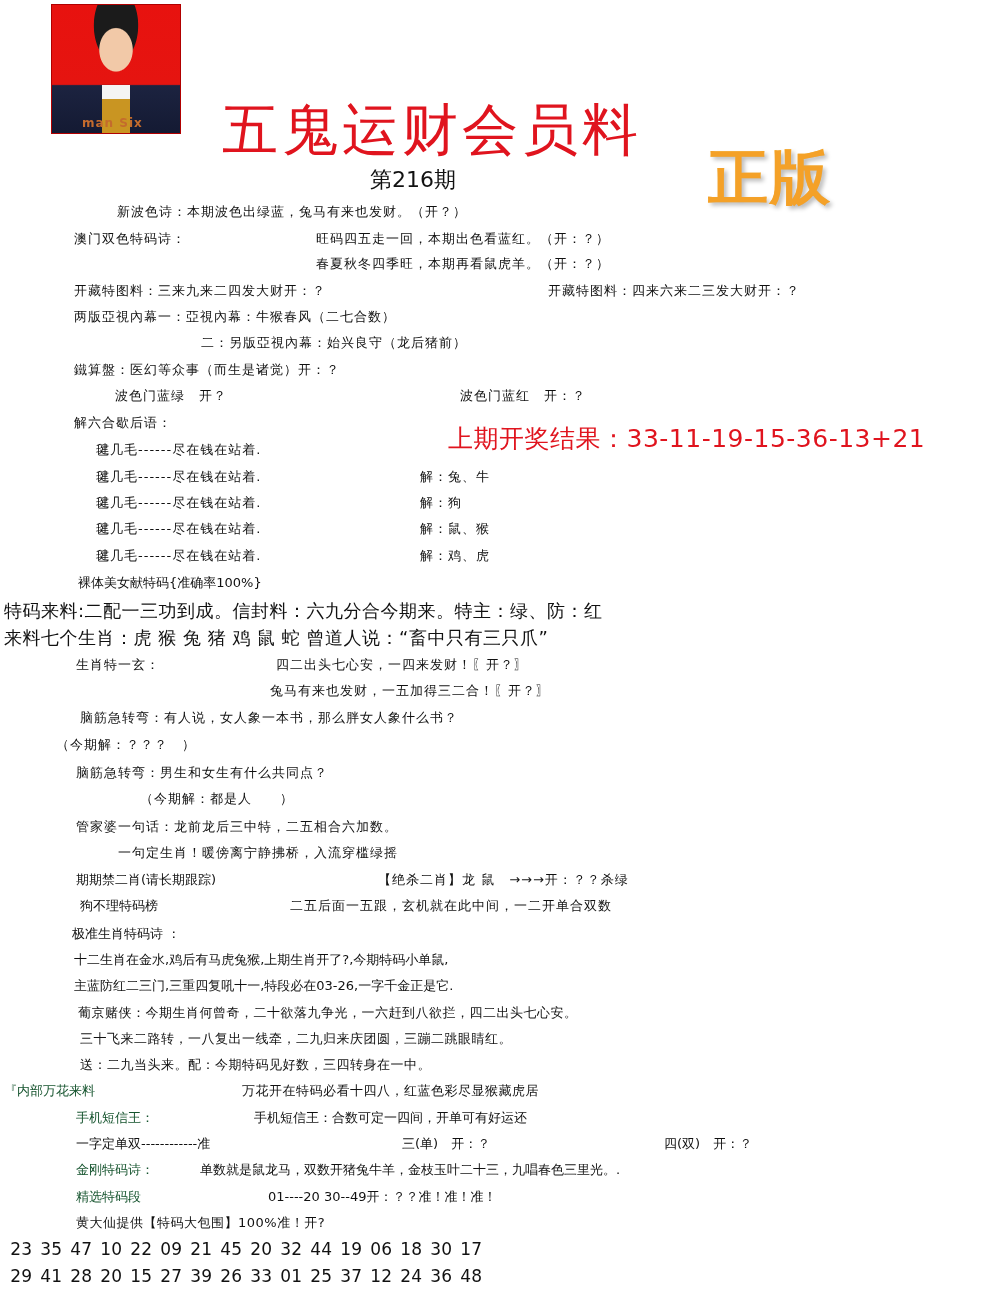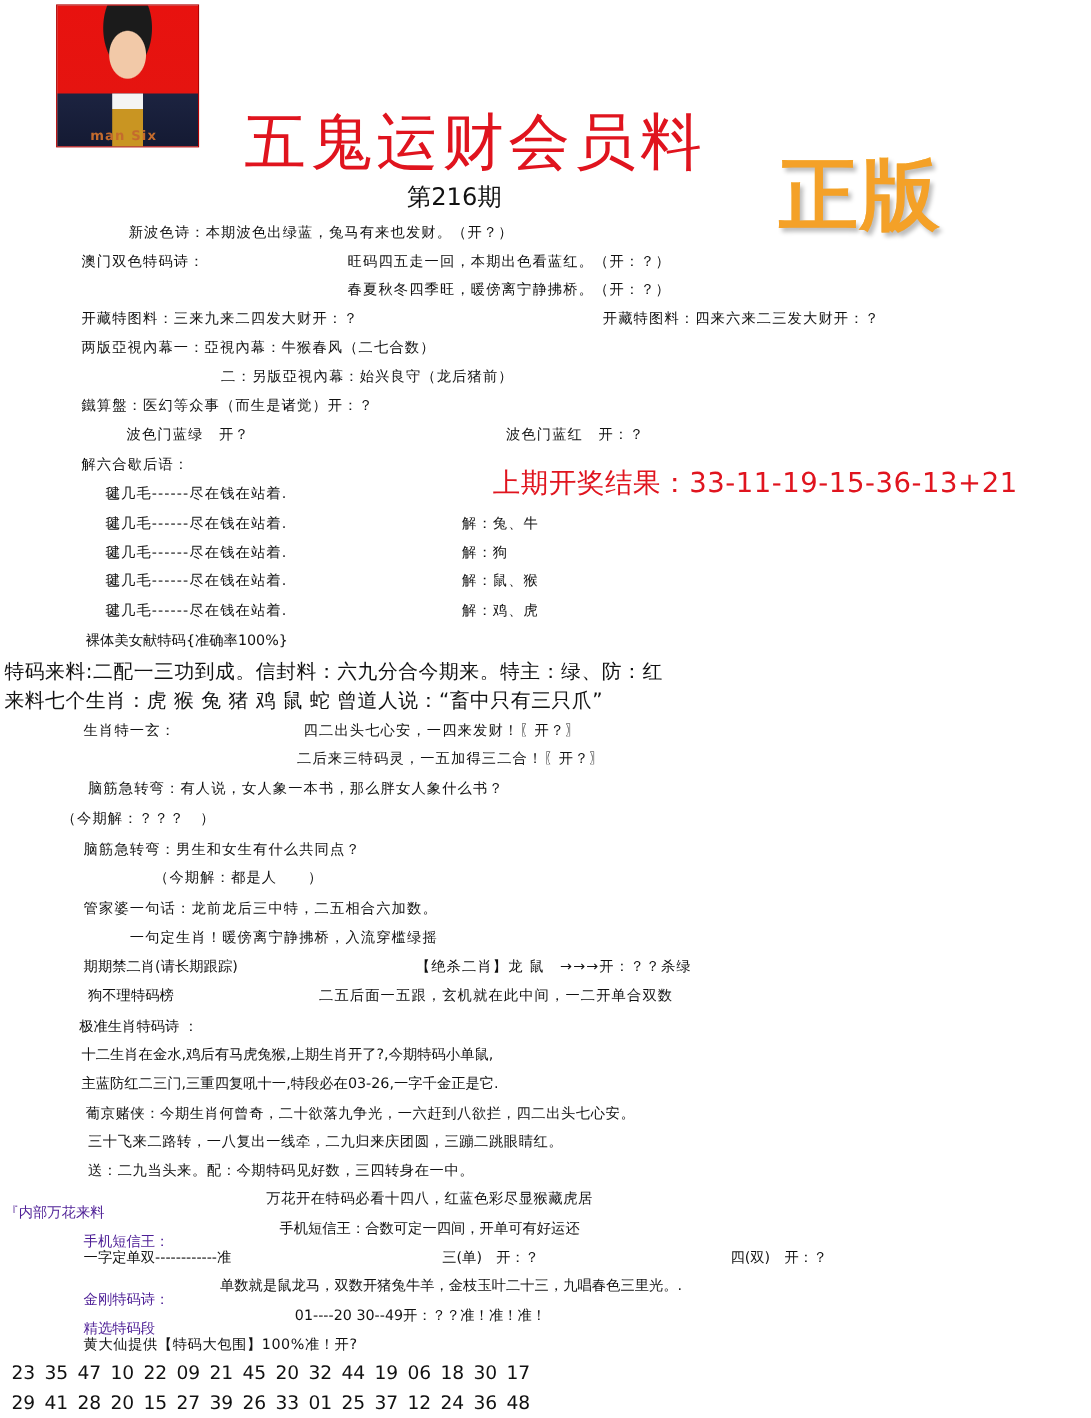--- a/index.html
+++ b/index.html
@@ -3,21 +3,21 @@
 <meta charset="utf-8">
 <style>
   html, body { margin: 0; padding: 0; background: #ffffff; }
   body {
     width: 992px; height: 1289px; position: relative; overflow: hidden;
     font-family: "DejaVu Sans", "Liberation Sans", sans-serif;
     color: #111111;
   }
   .abs { position: absolute; white-space: nowrap; }
   .t { font-size: 13px; line-height: 22px; letter-spacing: 1px; }
-  .red { color: #4c1d95; margin-top: 12px; }
+  .red { color: #14532d; }
   .photo {
     left: 4px; top: 4px; width: 128px; height: 128px;
     background: radial-gradient(ellipse at 50% 35%, #f2c9a8 0 18%, transparent 19%),
                 radial-gradient(ellipse at 50% 16%, #1b1b1b 0 24%, transparent 25%),
                 linear-gradient(180deg, #e8120f 0%, #e51410 62%, #1c2340 63%, #141a33 100%);
     border: 1px solid #b10000;
     margin-left: 47px;
   }
   .photo .shirt {
     position: absolute; left: 50px; top: 80px; width: 28px; height: 48px;
@@ -27,21 +27,21 @@
     position: absolute; left: 30px; bottom: 3px; font-size: 12px; color: #c46b2d;
     font-weight: bold; letter-spacing: 1px;
   }
   .title {
     left: 222px; top: 98px; font-family: "DejaVu Serif", "Liberation Serif", serif;
     font-size: 56px; line-height: 64px; color: #e0141e; letter-spacing: 4px;
   }
   .issue { left: 370px; top: 166px; font-size: 22px; line-height: 28px; }
   .seal {
     left: 708px; top: 128px; font-family: Liberation Serif, serif;
-    font-size: 72px; line-height: 100px; font-weight: bold; letter-spacing: 2px;
+    font-size: 60px; line-height: 100px; font-weight: bold; letter-spacing: 2px;
     color: #f4a128;
     text-shadow: 3px 3px 4px #bdbdbd;
     background: linear-gradient(180deg, #ffd35a, #f39a1e);
     -webkit-background-clip: text; background-clip: text;
   }
   .result {
     left: 448px; top: 423px; font-size: 25px; line-height: 32px; color: #e0141e; letter-spacing: 0.5px;
   }
   .nums { font-size: 17px; line-height: 22px; letter-spacing: 0; word-spacing: 2px; }
   .nums span { display: inline-block; width: 30px; text-align: right; }
@@ -54,21 +54,21 @@
   <div class="wm">man Six</div>
 </div>
 
 <div class="abs title">五鬼运财会员料</div>
 <div class="abs issue">第216期</div>
 <div class="abs seal">正版</div>
 
 <div class="abs t" style="left:117px;top:201px">新波色诗：本期波色出绿蓝，兔马有来也发财。（开？）</div>
 <div class="abs t" style="left:74px;top:228px">澳门双色特码诗：</div>
 <div class="abs t" style="left:316px;top:228px">旺码四五走一回，本期出色看蓝红。（开：？）</div>
-<div class="abs t" style="left:316px;top:253px">春夏秋冬四季旺，暖傍离宁静拂桥。（开：？）</div>
+<div class="abs t" style="left:316px;top:253px">春夏秋冬四季旺，本期再看鼠虎羊。（开：？）</div>
 
 <div class="abs t" style="left:74px;top:280px">开藏特图料：三来九来二四发大财开：？</div>
 <div class="abs t" style="left:548px;top:280px">开藏特图料：四来六来二三发大财开：？</div>
 <div class="abs t" style="left:74px;top:306px">两版亞視內幕一：亞視內幕：牛猴春风（二七合数）</div>
 <div class="abs t" style="left:201px;top:332px">二：另版亞視內幕：始兴良守（龙后猪前）</div>
 <div class="abs t" style="left:74px;top:359px">鐵算盤：医幻等众事（而生是诸觉）开：？</div>
 <div class="abs t" style="left:115px;top:385px">波色门蓝绿　开？</div>
 <div class="abs t" style="left:460px;top:385px">波色门蓝红　开：？</div>
 
 <div class="abs result">
@@ -84,21 +84,21 @@
 <div class="abs t" style="left:96px;top:518px">毽几毛------尽在钱在站着.</div>
 <div class="abs t" style="left:420px;top:518px">解：鼠、猴</div>
 <div class="abs t" style="left:96px;top:545px">毽几毛------尽在钱在站着.</div>
 <div class="abs t" style="left:420px;top:545px">解：鸡、虎</div>
 
 <div class="abs t" style="left:78px;top:572px;letter-spacing:0">裸体美女献特码{准确率100%}</div>
 <div class="abs t" style="left:4px;top:600px;font-size:18px;letter-spacing:0.5px">特码来料:二配一三功到成。信封料：六九分合今期来。特主：绿、防：红</div>
 <div class="abs t" style="left:4px;top:627px;font-size:18px;letter-spacing:0.5px">来料七个生肖：虎 猴 兔 猪 鸡 鼠 蛇 曾道人说：“畜中只有三只爪”</div>
 <div class="abs t" style="left:76px;top:654px">生肖特一玄：</div>
 <div class="abs t" style="left:276px;top:654px">四二出头七心安，一四来发财！〖开？〗</div>
-<div class="abs t" style="left:270px;top:680px">二后来三特码灵，一五加得三二合！〖开？〗</div>
+<div class="abs t" style="left:270px;top:680px">兔马有来也发财，一五加得三二合！〖开？〗</div>
 <div class="abs t" style="left:80px;top:707px">脑筋急转弯：有人说，女人象一本书，那么胖女人象什么书？</div>
 <div class="abs t" style="left:56px;top:734px">（今期解：？？？　）</div>
 <div class="abs t" style="left:76px;top:762px">脑筋急转弯：男生和女生有什么共同点？</div>
 <div class="abs t" style="left:140px;top:788px">（今期解：都是人　　）</div>
 <div class="abs t" style="left:76px;top:816px">管家婆一句话：龙前龙后三中特，二五相合六加数。</div>
 <div class="abs t" style="left:118px;top:842px">一句定生肖！暖傍离宁静拂桥，入流穿槛绿摇</div>
 <div class="abs t" style="left:76px;top:869px;letter-spacing:0">期期禁二肖(请长期跟踪)</div>
 <div class="abs t" style="left:378px;top:869px">【绝杀二肖】龙 鼠　→→→开：？？杀绿</div>
 <div class="abs t" style="left:80px;top:895px;letter-spacing:0">狗不理特码榜</div>
 <div class="abs t" style="left:290px;top:895px">二五后面一五跟，玄机就在此中间，一二开单合双数</div>

